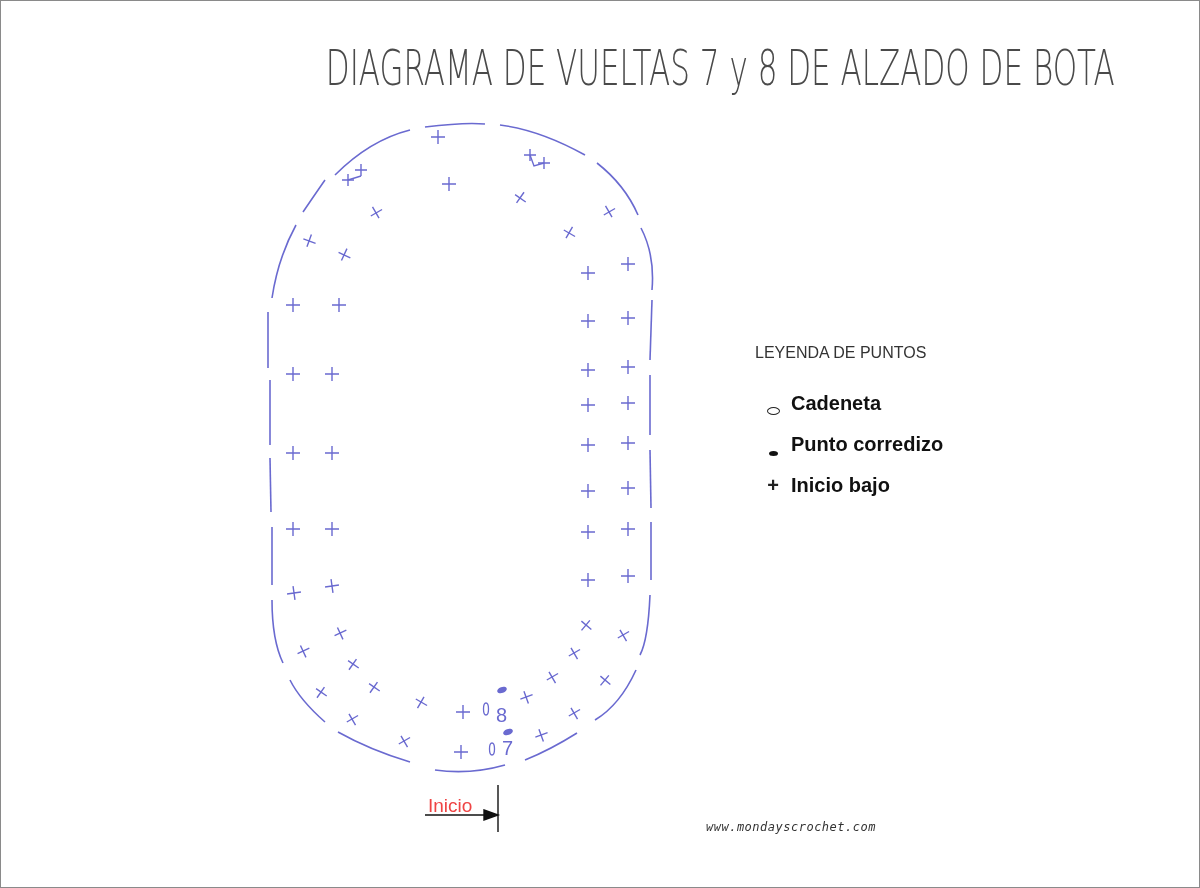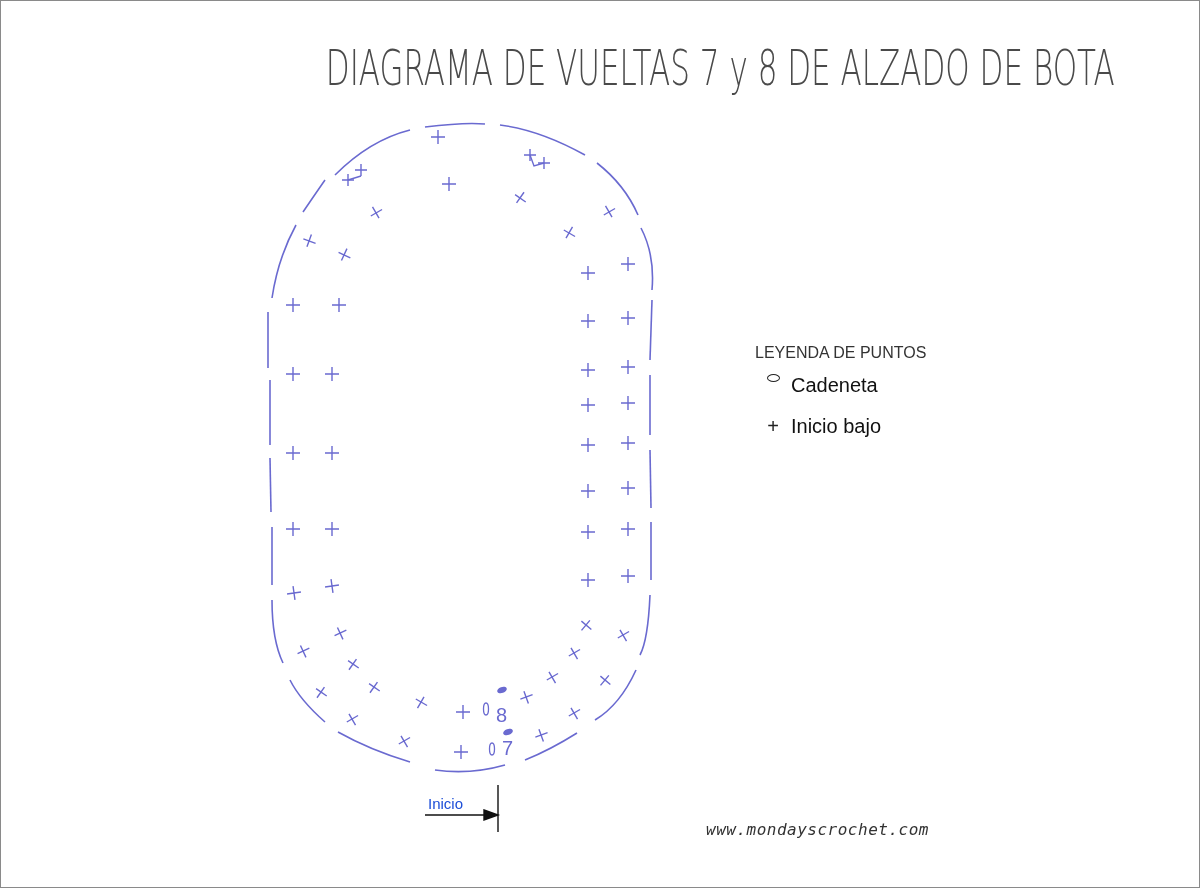--- a/index.html
+++ b/index.html
@@ -7,27 +7,27 @@
     .frame { position: absolute; left: 0; top: 0; width: 1198px; height: 886px; border: 1px solid #8a8a8a; background: #fff; }
     .title {
       position: absolute; left: 170px; top: 36px; width: 820px; text-align: center;
       font-family: "DejaVu Sans", sans-serif; font-size: 50px; font-weight: 300;
       color: #4a4a4a; letter-spacing: 0px; transform: scaleX(0.62); transform-origin: center;
       white-space: nowrap; line-height: 64px;
     }
     svg.diagram { position: absolute; left: 0; top: 0; }
     .legend { position: absolute; left: 740px; top: 344px; font-family: "Liberation Sans", sans-serif; margin-left: 15px; }
     .legend-title { font-size: 16px; color: #333; margin-bottom: 12px; }
-    .legend-item { display: flex; align-items: flex-start; height: 41px; font-size: 20px; color: #111; }
+    .legend-item { display: flex; align-items: flex-end; height: 41px; font-size: 20px; color: #111; font-weight: bold; }
     .legend-sym { width: 36px; display: flex; justify-content: center; align-items: center; }
     .sym-chain { width: 11px; height: 6px; border: 1px solid #222; border-radius: 50%; }
     .sym-slip { width: 9px; height: 5px; background: #111; border-radius: 50%; }
     .sym-sc { font-size: 20px; color: #222; }
-    .inicio { position: absolute; left: 428px; top: 795px; font-family: "Liberation Sans", sans-serif; font-size: 15px; color: #1d4ed8; }
-    .website { position: absolute; left: 706px; top: 820px; font-family: "DejaVu Sans Mono", monospace; font-size: 16px; font-style: italic; color: #333; letter-spacing: 0.5px; }
+    .inicio { position: absolute; left: 428px; top: 795px; font-family: "Liberation Sans", sans-serif; font-size: 19px; color: #ef4444; }
+    .website { position: absolute; left: 706px; top: 820px; font-family: "DejaVu Sans Mono", monospace; font-size: 12px; font-style: italic; color: #333; letter-spacing: 0.5px; }
   </style>
 </head>
 <body>
 
 <div class="frame"></div>
 
 <div class="title">DIAGRAMA DE VUELTAS 7 y 8 DE ALZADO DE BOTA</div>
 
 <svg class="diagram" width="1200" height="888">
   <g fill="none" stroke="#6a6ad0" stroke-width="1.6">
@@ -142,20 +142,26 @@
 <div class="legend">
   <div class="legend-title">LEYENDA DE PUNTOS</div>
   <div class="legend-item">
     <span class="legend-sym">
         <span class="sym-chain"></span>
       </span>
     <span>Cadeneta</span>
   </div>
   <div class="legend-item">
     <span class="legend-sym">
+        <span class="sym-slip"></span>
+      </span>
+    <span>Punto corredizo</span>
+  </div>
+  <div class="legend-item">
+    <span class="legend-sym">
         <span class="sym-sc">+</span>
       </span>
     <span>Inicio bajo</span>
   </div>
 </div>
 
 <div class="inicio">Inicio</div>
 
 <div class="website">www.mondayscrochet.com</div>
 

